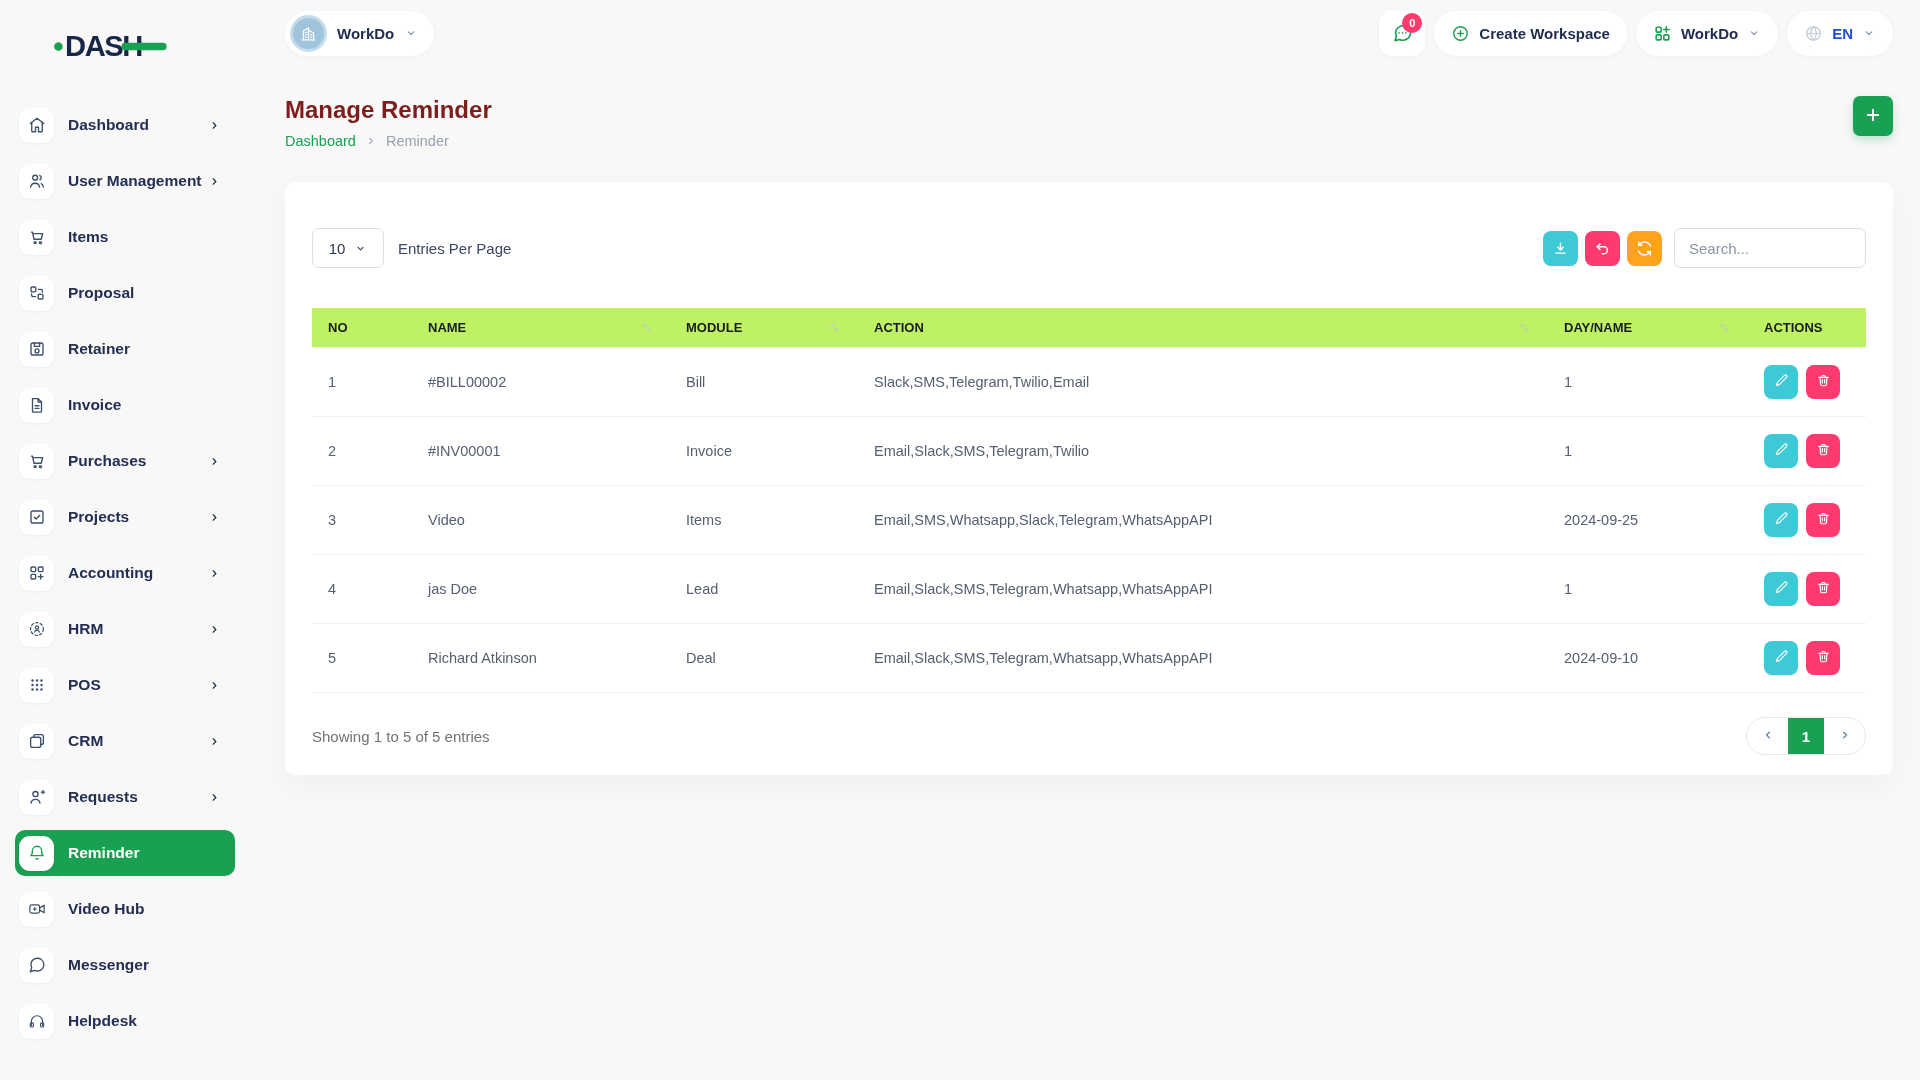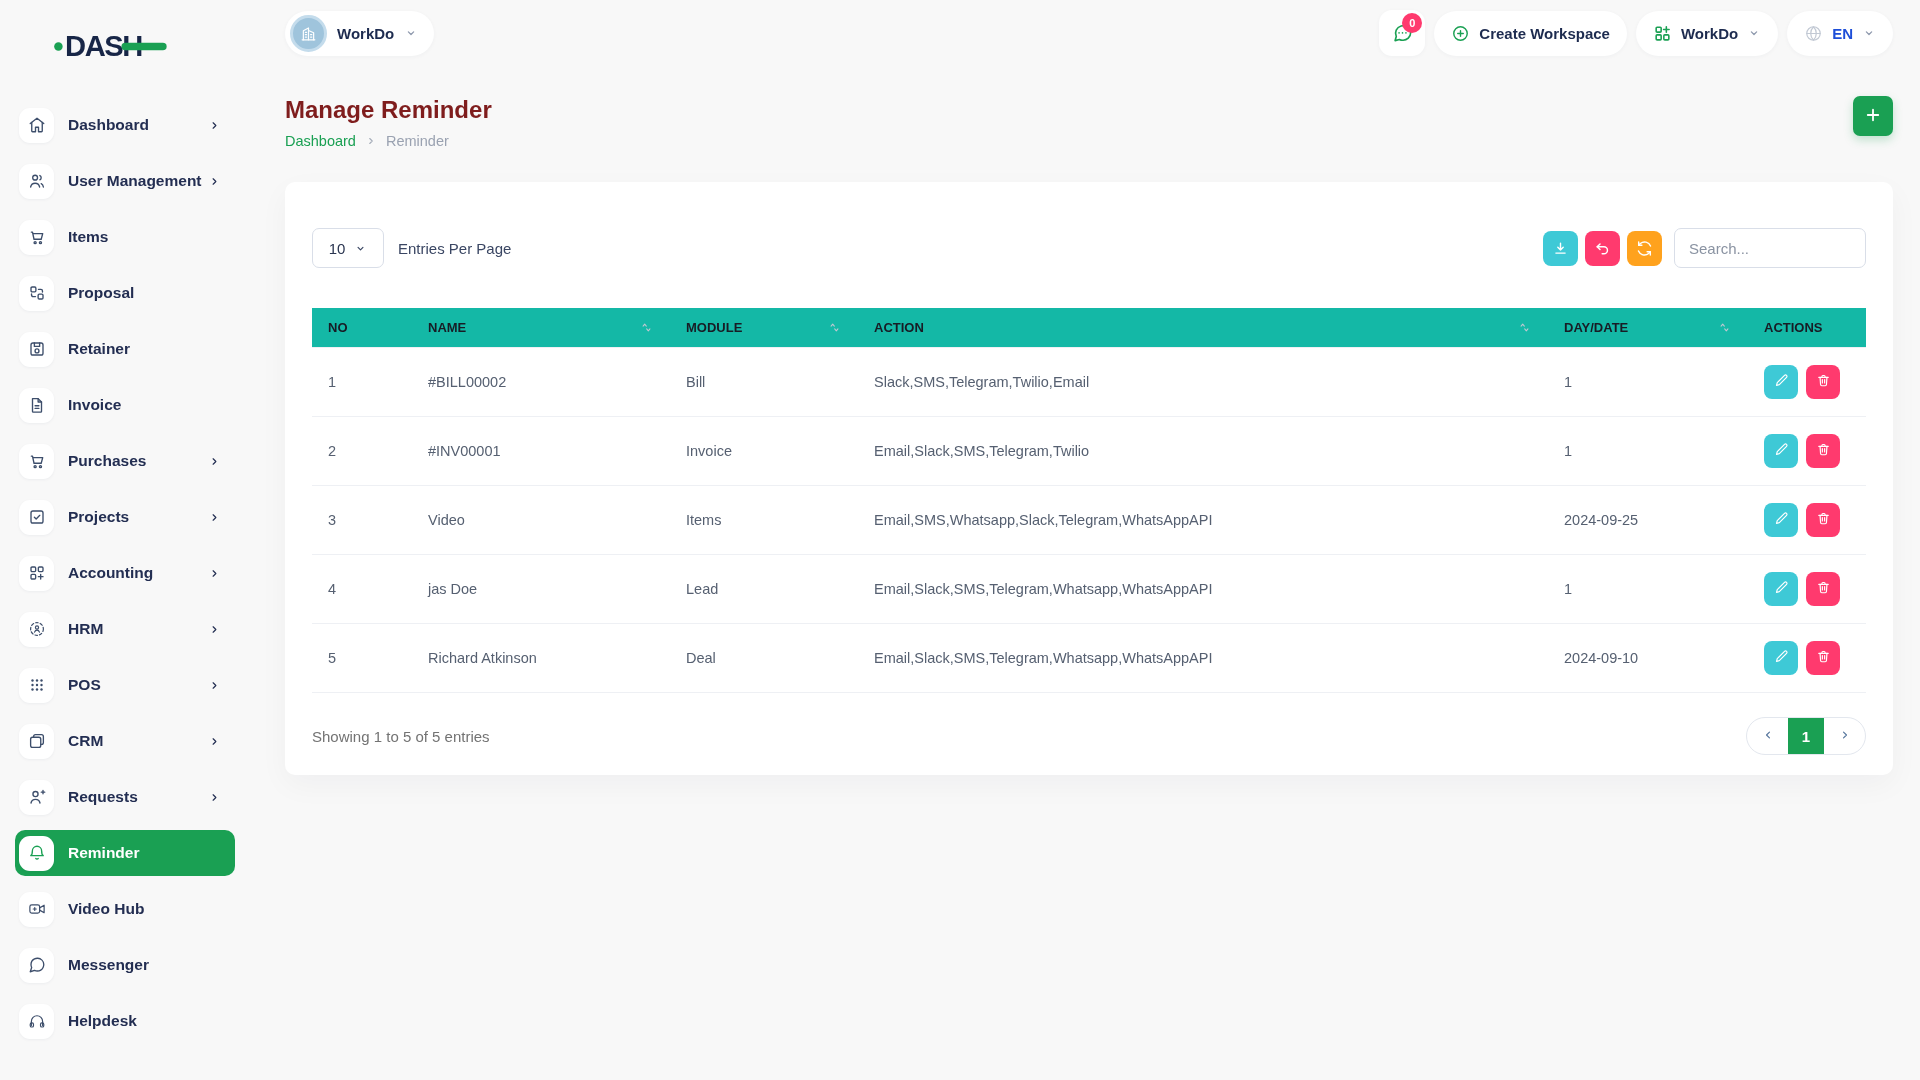--- a/index.html
+++ b/index.html
@@ -64,21 +64,21 @@
   .entries-label { font-size:15px; font-weight:500; color:#3a4663; }
   .controls .right { display:flex; align-items:center; gap:12px; }
   .tool-btns { display:flex; gap:7px; }
   .tool-btn { width:35px; height:35px; border:none; border-radius:8px; color:#ffffff; display:flex; align-items:center; justify-content:center; cursor:pointer; }
   .tool-btn svg { width:17px; height:17px; }
   .search { width:192px; height:40px; border:1px solid #d9dee8; border-radius:7px; padding:0 14px; font-family:inherit; font-size:15px; color:#2a3550; outline:none; background:#fff; }
   .search::placeholder { color:#8a93a2; }
 
   
   table.tbl { width:100%; border-collapse:collapse; table-layout:fixed; }
-  .tbl thead th { background:#14b8a6; padding:12px 16px; font-size:13px; font-weight:700; color:#181c25; text-align:left; border-bottom:1px solid #eef0f4; }
+  .tbl thead th { background:#bef264; padding:12px 16px; font-size:13px; font-weight:700; color:#181c25; text-align:left; border-bottom:1px solid #eef0f4; }
   .th-wrap { display:flex; align-items:center; justify-content:space-between; }
   .sort { color:#c2c7d1; display:flex; }
   .sort svg { width:15px; height:15px; }
   .tbl tbody td { padding:17px 16px; font-size:14.5px; color:#566071; border-bottom:1px solid #eef0f4; vertical-align:middle; }
   .row-actions { display:flex; gap:8px; }
   .act { width:34px; height:34px; border:none; border-radius:8px; color:#ffffff; display:flex; align-items:center; justify-content:center; cursor:pointer; }
   .act svg { width:15px; height:15px; }
   .act.edit { background:#3ec9d6; }
   .act.del { background:#ff3a6e; }
 
@@ -515,21 +515,21 @@
                     <span class="sort">
                       <svg viewBox="0 0 24 24" fill="none" stroke="currentColor" stroke-width="1.7" stroke-linecap="round" stroke-linejoin="round">
                         <path d="m6.5 9.8 2.6-3.1 2.6 3.1"></path>
                         <path d="m12.3 14.2 2.6 3.1 2.6-3.1"></path>
                       </svg>
                     </span>
                   </div>
                 </th>
                 <th>
                   <div class="th-wrap">
-                    <span>DAY/DATE</span>
+                    <span>DAY/NAME</span>
                     <span class="sort">
                       <svg viewBox="0 0 24 24" fill="none" stroke="currentColor" stroke-width="1.7" stroke-linecap="round" stroke-linejoin="round">
                         <path d="m6.5 9.8 2.6-3.1 2.6 3.1"></path>
                         <path d="m12.3 14.2 2.6 3.1 2.6-3.1"></path>
                       </svg>
                     </span>
                   </div>
                 </th>
                 <th>
                   <div class="th-wrap">

